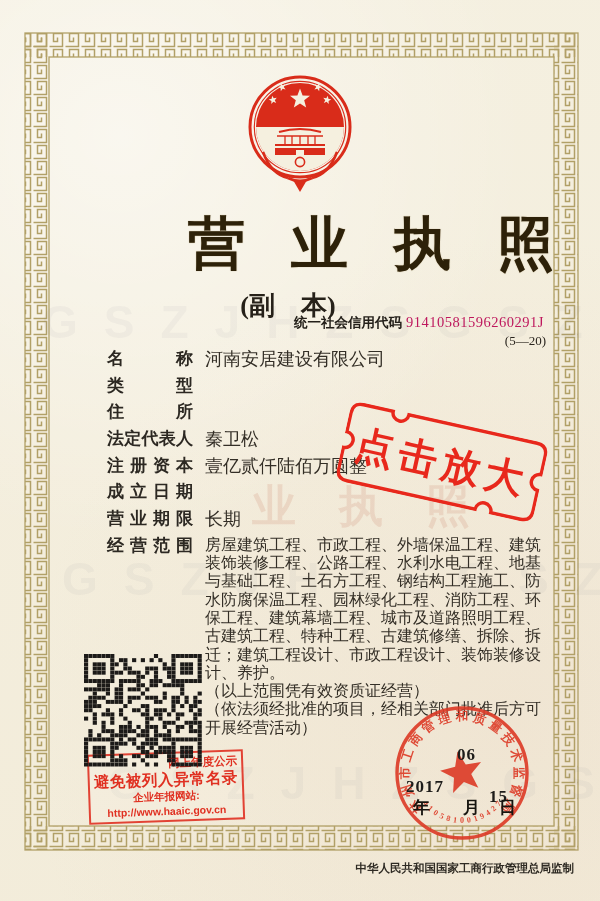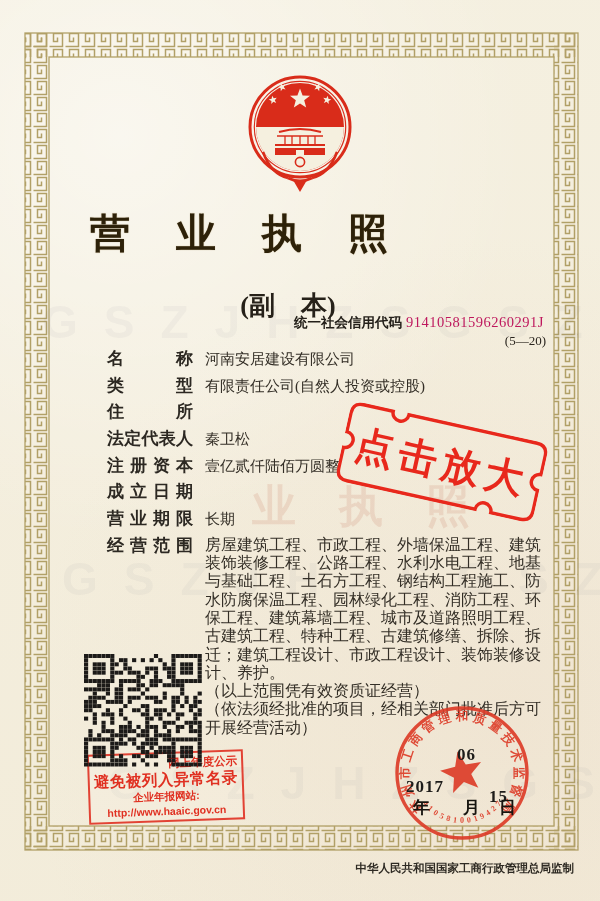--- a/index.html
+++ b/index.html
@@ -12,36 +12,36 @@
           linear-gradient(180deg, rgba(245,240,225,.6), rgba(240,231,211,.35));}
   .frame-svg{position:absolute;left:0;top:0;z-index:1;}
   
   .wm-letters{position:absolute;z-index:1;font-family:"Liberation Sans","DejaVu Sans",sans-serif;
         font-weight:700;font-size:46px;letter-spacing:26px;color:rgba(110,110,120,.055);white-space:nowrap;}
   .wm-ghost{position:absolute;left:252px;top:477px;z-index:1;font-size:44px;font-weight:700;
         letter-spacing:16px;color:rgba(185,75,45,.13);white-space:nowrap;}
   
   .emblem{position:absolute;left:243px;top:70px;z-index:2;}
   
-  .title{position:absolute;left:0;right:0;top:206px;z-index:2;text-align:left;
-        font-size:40px;font-weight:700;letter-spacing:46px;text-indent:46px;color:#2d2109;
+  .title{position:absolute;left:0;right:0;top:206px;z-index:2;text-align:right;
+        font-size:57px;font-weight:700;letter-spacing:46px;text-indent:46px;color:#2d2109;
         text-shadow:0 0 1px rgba(110,78,20,.55);margin-left:44px;}
   .subtitle{position:absolute;left:0;right:0;top:288px;z-index:2;text-align:center;
         transform:translateX(-12px);font-size:26px;font-weight:600;color:#262119;}
   .code-line{position:absolute;top:313px;right:56px;z-index:2;white-space:nowrap;}
   .code-label{font-family:"Liberation Sans","DejaVu Sans",sans-serif;font-weight:700;font-size:13.5px;color:#24201a;}
   .code-value{font-size:14.5px;letter-spacing:.5px;color:#be185d;}
   .form-no{position:absolute;top:333px;right:54px;z-index:2;font-size:13px;color:#2a251e;}
   
   .fields{position:absolute;left:107px;top:349px;width:446px;z-index:2;}
   .row{display:flex;align-items:flex-start;height:26.7px;}
   .row.last{height:auto;}
   .lbl{display:inline-flex;justify-content:space-between;flex:0 0 86px;width:86px;
        font-weight:700;font-size:17px;color:#2c2822;line-height:20px;}
-  .val{margin-left:12px;font-size:15px;color:#332e26;line-height:20px;white-space:nowrap;}
+  .val{margin-left:12px;font-size:18px;color:#332e26;line-height:20px;white-space:nowrap;}
   .val.scope{white-space:pre-line;width:348px;font-size:16px;line-height:18.3px;}
   
   .zoom-stamp{position:absolute;left:341px;top:421px;width:202px;height:82px;z-index:5;
         transform:rotate(12.5deg);}
   .zoom-stamp .txt{position:absolute;inset:0;display:flex;align-items:center;justify-content:center;
         font-family:"Liberation Sans","DejaVu Sans",sans-serif;font-size:39px;font-weight:800;
         letter-spacing:5px;color:#e8281c;padding-top:2px;}
   
   .qr{position:absolute;left:84px;top:654px;z-index:6;}
   .annual-stamp{position:absolute;left:88px;top:752px;width:152px;height:66px;z-index:5;
@@ -131,21 +131,20 @@
           <span>名</span>
           <span>称</span>
         </span>
       <span class="val">河南安居建设有限公司</span>
     </div>
     <div class="row">
       <span class="lbl justify">
           <span>类</span>
           <span>型</span>
         </span>
-      <span class="val">有限责任公司(自然人投资或控股)</span>
     </div>
     <div class="row">
       <span class="lbl justify">
           <span>住</span>
           <span>所</span>
         </span>
     </div>
     <div class="row">
       <span class="lbl justify">
           <span>法</span>

